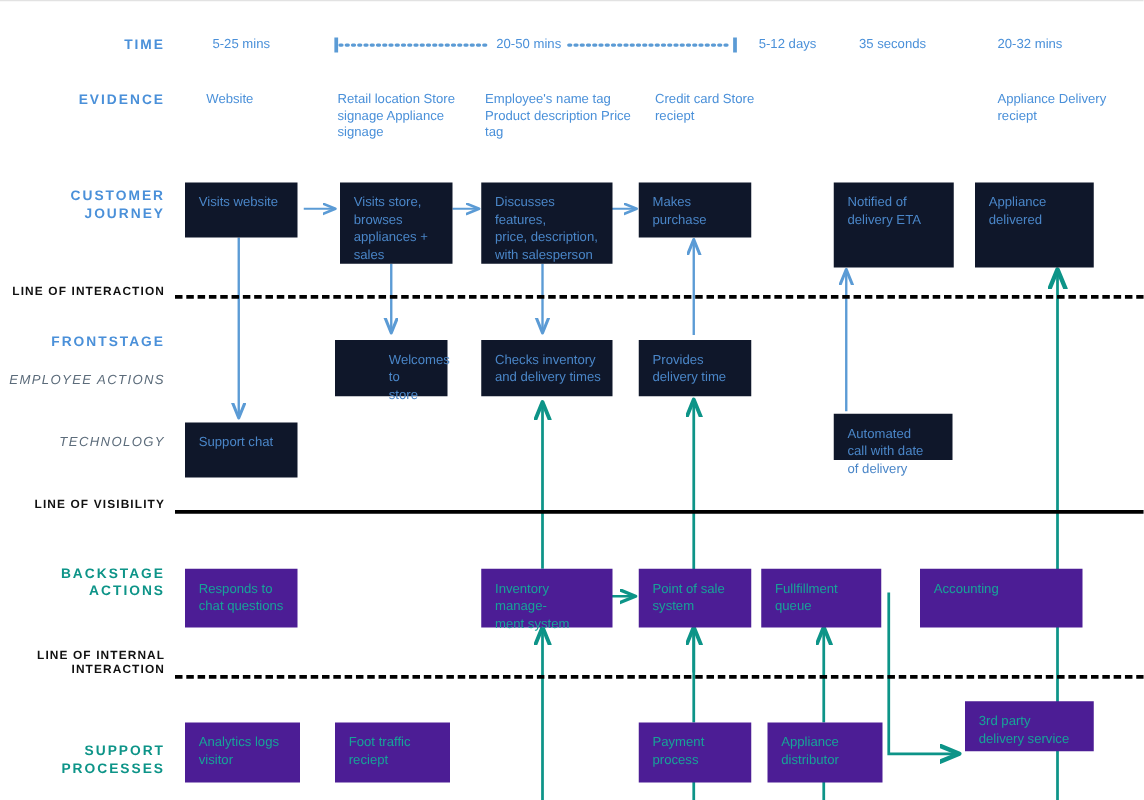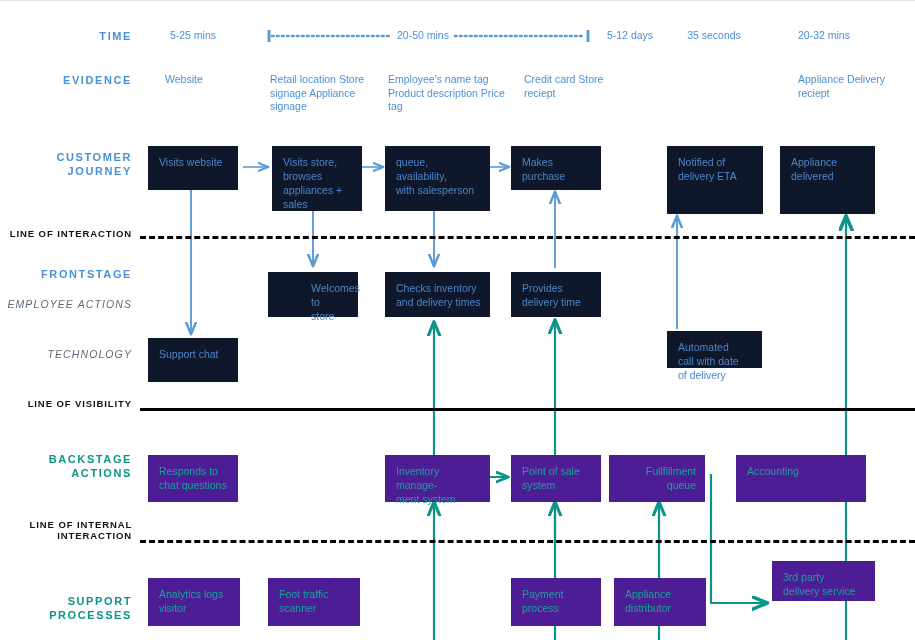--- a/index.html
+++ b/index.html
@@ -223,21 +223,22 @@
   </div>
 
   <div class="box blue" style="left:272px;top:146px;width:90px;height:65px;">
     <span>Visits store,</span>
     <span>browses</span>
     <span>appliances +</span>
     <span>sales</span>
   </div>
 
   <div class="box blue" style="left:385px;top:146px;width:105px;height:65px;">
-    <span>queue, availability,</span>
+    <span>Discusses features,</span>
+    <span>price, description,</span>
     <span>with salesperson</span>
   </div>
 
   <div class="box blue" style="left:511px;top:146px;width:90px;height:44px;">
     <span>Makes purchase</span>
   </div>
 
   <div class="box blue" style="left:667px;top:146px;width:96px;height:68px;">
     <span>Notified of</span>
     <span>delivery ETA</span>
@@ -285,39 +286,39 @@
   <div class="box teal" style="left:385px;top:455px;width:105px;height:47px;">
     <span>Inventory manage-</span>
     <span>ment system</span>
   </div>
 
   <div class="box teal" style="left:511px;top:455px;width:90px;height:47px;">
     <span>Point of sale</span>
     <span>system</span>
   </div>
 
-  <div class="box teal" style="left:609px;top:455px;width:96px;height:47px;text-align:right;">
+  <div class="box teal" style="left:609px;top:455px;width:96px;height:47px;">
     <span>Fullfillment</span>
     <span>queue</span>
   </div>
 
   <div class="box teal" style="left:736px;top:455px;width:130px;height:47px;">
     <span>Accounting</span>
   </div>
 
   <div class="sep dash" style="top:540px;"></div>
 
   <div class="box teal" style="left:148px;top:578px;width:92px;height:48px;">
     <span>Analytics logs</span>
     <span>visitor</span>
   </div>
 
   <div class="box teal" style="left:268px;top:578px;width:92px;height:48px;">
     <span>Foot traffic</span>
-    <span>scanner</span>
+    <span>reciept</span>
   </div>
 
   <div class="box teal" style="left:511px;top:578px;width:90px;height:48px;">
     <span>Payment</span>
     <span>process</span>
   </div>
 
   <div class="box teal" style="left:614px;top:578px;width:92px;height:48px;">
     <span>Appliance</span>
     <span>distributor</span>

